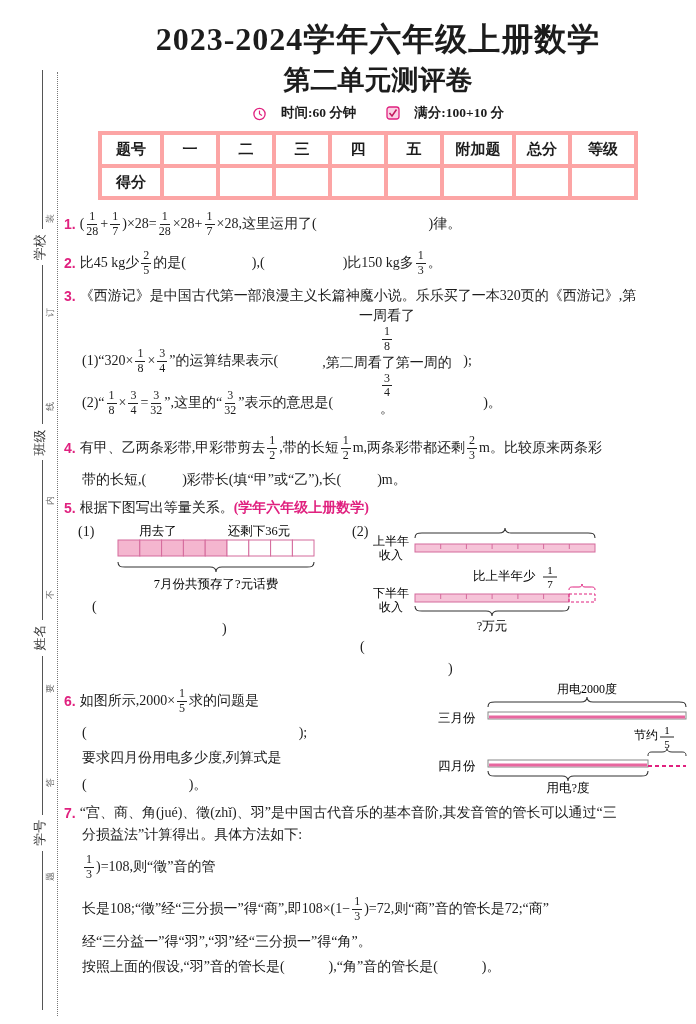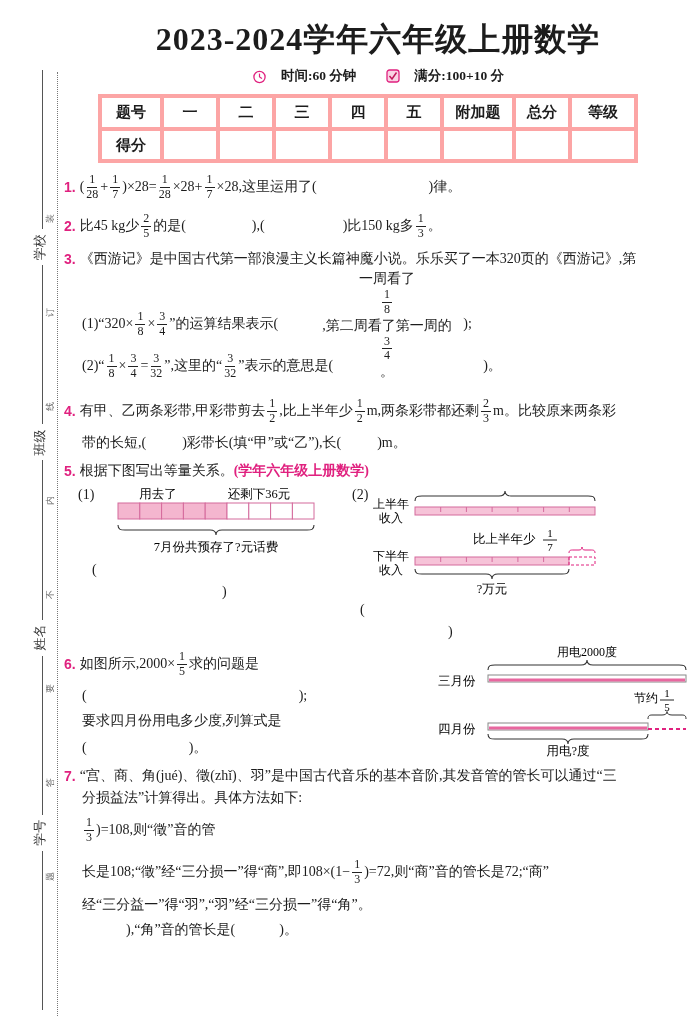--- a/index.html
+++ b/index.html
@@ -60,20 +60,21 @@
   <span class="bchar" style="top:306px">订</span>
   <span class="bchar" style="top:400px">线</span>
   <span class="bchar" style="top:494px">内</span>
   <span class="bchar" style="top:588px">不</span>
   <span class="bchar" style="top:682px">要</span>
   <span class="bchar" style="top:776px">答</span>
   <span class="bchar" style="top:870px">题</span>
 
   <div class="content">
     <div class="title">2023-2024学年六年级上册数学</div>
+    <div class="subtitle">第二单元测评卷</div>
 
     <div class="meta">
       <span class="mitem">
         <svg width="15" height="15" viewBox="0 0 15 15">
           <circle cx="7.5" cy="8" r="5.6" fill="none" stroke="#e0217f" stroke-width="1.3"></circle>
           <line x1="7.5" y1="8" x2="7.5" y2="4.6" stroke="#e0217f" stroke-width="1.2"></line>
           <line x1="7.5" y1="8" x2="10" y2="9.4" stroke="#e0217f" stroke-width="1.2"></line>
         </svg>
         <span>时间:60 分钟</span>
       </span>
@@ -232,21 +233,21 @@
     </div>
 
     <div>
       <div class="line h40" style="margin-top:3px">
         <span class="qno">4.</span>
         <span>有甲、乙两条彩带,甲彩带剪去</span>
         <span class="frac">
             <span class="fn">1</span>
             <span class="fd">2</span>
           </span>
-        <span>,比上半年少</span>
+        <span>,带的长短</span>
         <span class="frac">
             <span class="fn">1</span>
             <span class="fd">2</span>
           </span>
         <span> m,两条彩带都还剩</span>
         <span class="frac">
             <span class="fn">2</span>
             <span class="fd">3</span>
           </span>
         <span> m。比较原来两条彩</span>
@@ -408,20 +409,21 @@
         <span class="frac">
             <span class="fn">1</span>
             <span class="fd">3</span>
           </span>
         <span>)=72,则“商”音的管长是72;“商”</span>
       </div>
       <div class="line h24 indent">
           <span>经“三分益一”得“羽”,“羽”经“三分损一”得“角”。</span>
         </div>
       <div class="line h26 indent">
+        <span>按照上面的假设,“羽”音的管长是(</span>
         <span class="gap" style="width:44px"></span>
         <span>),“角”音的管长是(</span>
         <span class="gap" style="width:44px"></span>
         <span>)。</span>
       </div>
     </div>
 
   </div>
 </div>
 

